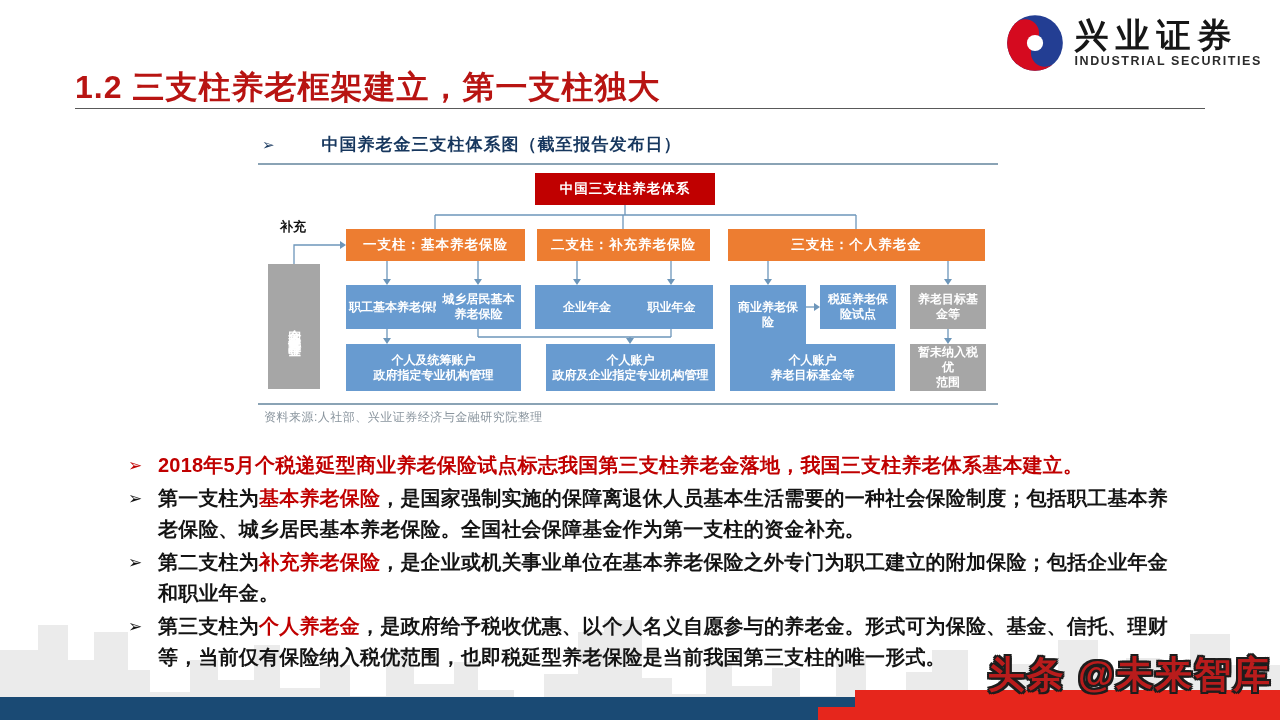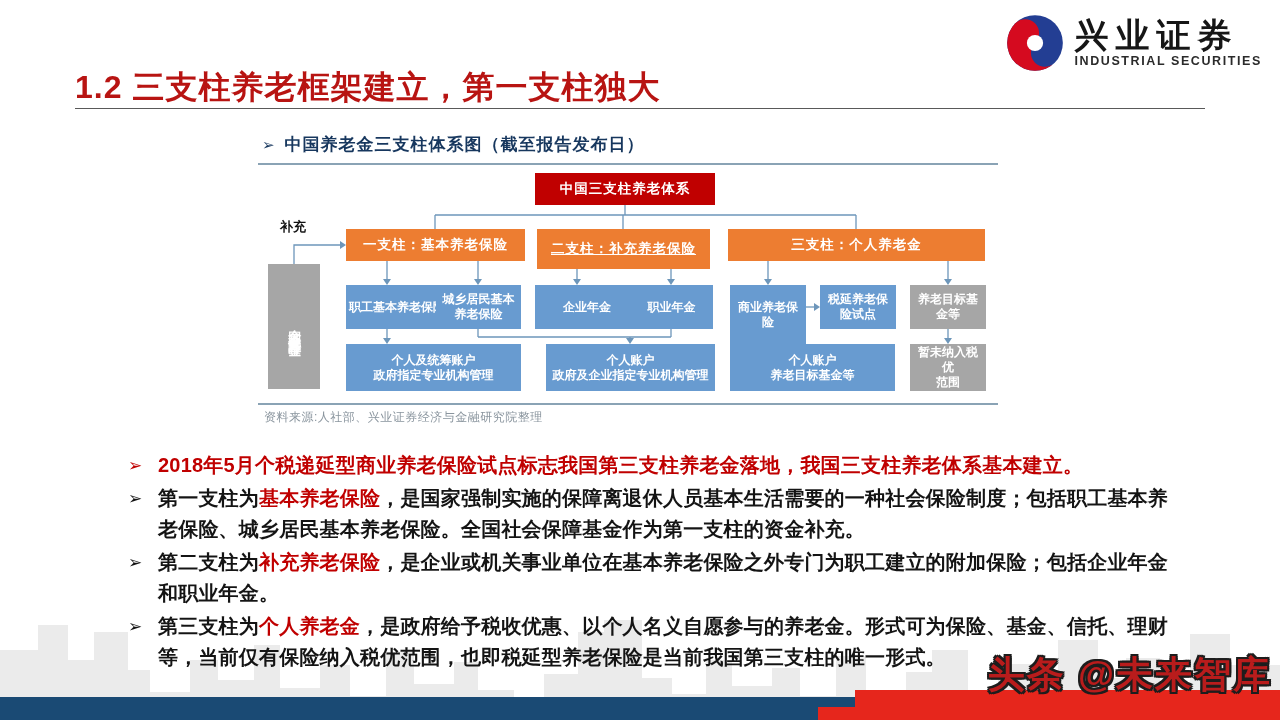--- a/index.html
+++ b/index.html
@@ -27,21 +27,21 @@
   .logo{position:absolute;top:14px;right:18px;display:flex;align-items:center;gap:10px;z-index:3;}
   .logo-swirl{width:58px;height:58px;transform:rotate(-45deg);}
   .logo-text{display:flex;flex-direction:column;align-items:flex-start;}
   .logo-cn{font-size:34px;font-weight:bold;color:#161616;letter-spacing:7px;line-height:1.05;}
   .logo-en{font-size:12.5px;font-weight:bold;color:#2b2b2b;letter-spacing:1.6px;margin-top:1px;}
   
   .diagram{position:absolute;left:258px;top:131px;width:740px;z-index:3;}
   .diagram-header{display:flex;align-items:center;gap:10px;padding:2px 2px 7px 4px;
     border-bottom:2px solid var(--rule_blue);}
   .diagram-marker{color:var(--navy);font-size:15px;line-height:1;}
-  .diagram-title{color:var(--navy);font-size:17px;font-weight:bold;letter-spacing:1px;}
+  .diagram-title{color:var(--navy);font-size:17px;font-weight:bold;letter-spacing:1px;margin-left:37px;}
   .canvas{position:relative;width:740px;height:236px;margin-top:2px;}
   .connectors{position:absolute;left:0;top:0;width:740px;height:236px;}
   .dbox{position:absolute;display:flex;align-items:center;justify-content:center;
     text-align:center;color:#ffffff;line-height:1.25;padding:2px 3px;}
   .dbox.red{background:var(--box_red);font-size:13.5px;font-weight:bold;letter-spacing:1px;}
   .dbox.orange{background:var(--box_orange);font-size:13.5px;font-weight:bold;letter-spacing:1px;}
   .dbox.blue{background:var(--box_blue);font-size:12px;font-weight:bold;}
   .dbox.gray{background:var(--box_gray);font-size:12px;font-weight:bold;}
   .dbox .two-line{display:block;}
   .supp-label{position:absolute;left:22px;top:51px;font-size:13px;font-weight:bold;color:#111;}
@@ -176,21 +176,21 @@
     </svg>
 
     <div class="dbox red" style="left:277px;top:6px;width:180px;height:32px;">中国三支柱养老体系</div>
 
     <div class="supp-label">补充</div>
     <div class="dbox gray" style="left:10px;top:97px;width:52px;height:125px;">
       <span class="gray-vert">全国社会保障基金</span>
     </div>
 
     <div class="dbox orange" style="left:88px;top:62px;width:179px;height:32px;">一支柱：基本养老保险</div>
-    <div class="dbox orange" style="left:279px;top:62px;width:173px;height:40px;text-decoration:underline;">二支柱：补充养老保险</div>
+    <div class="dbox orange" style="left:279px;top:62px;width:173px;height:32px;">二支柱：补充养老保险</div>
     <div class="dbox orange" style="left:470px;top:62px;width:257px;height:32px;">三支柱：个人养老金</div>
 
     <div class="dbox blue" style="left:88px;top:118px;width:102px;height:44px;">职工基本养老保险</div>
     <div class="dbox blue" style="left:178px;top:118px;width:85px;height:44px;">城乡居民基本养老保险</div>
     <div class="dbox blue" style="left:277px;top:118px;width:104px;height:44px;">企业年金</div>
     <div class="dbox blue" style="left:372px;top:118px;width:83px;height:44px;">职业年金</div>
     <div class="dbox blue" style="left:472px;top:118px;width:76px;height:60px;">商业养老保险</div>
     <div class="dbox blue" style="left:562px;top:118px;width:76px;height:44px;">税延养老保险试点</div>
     <div class="dbox gray" style="left:652px;top:118px;width:76px;height:44px;">养老目标基金等</div>
 

